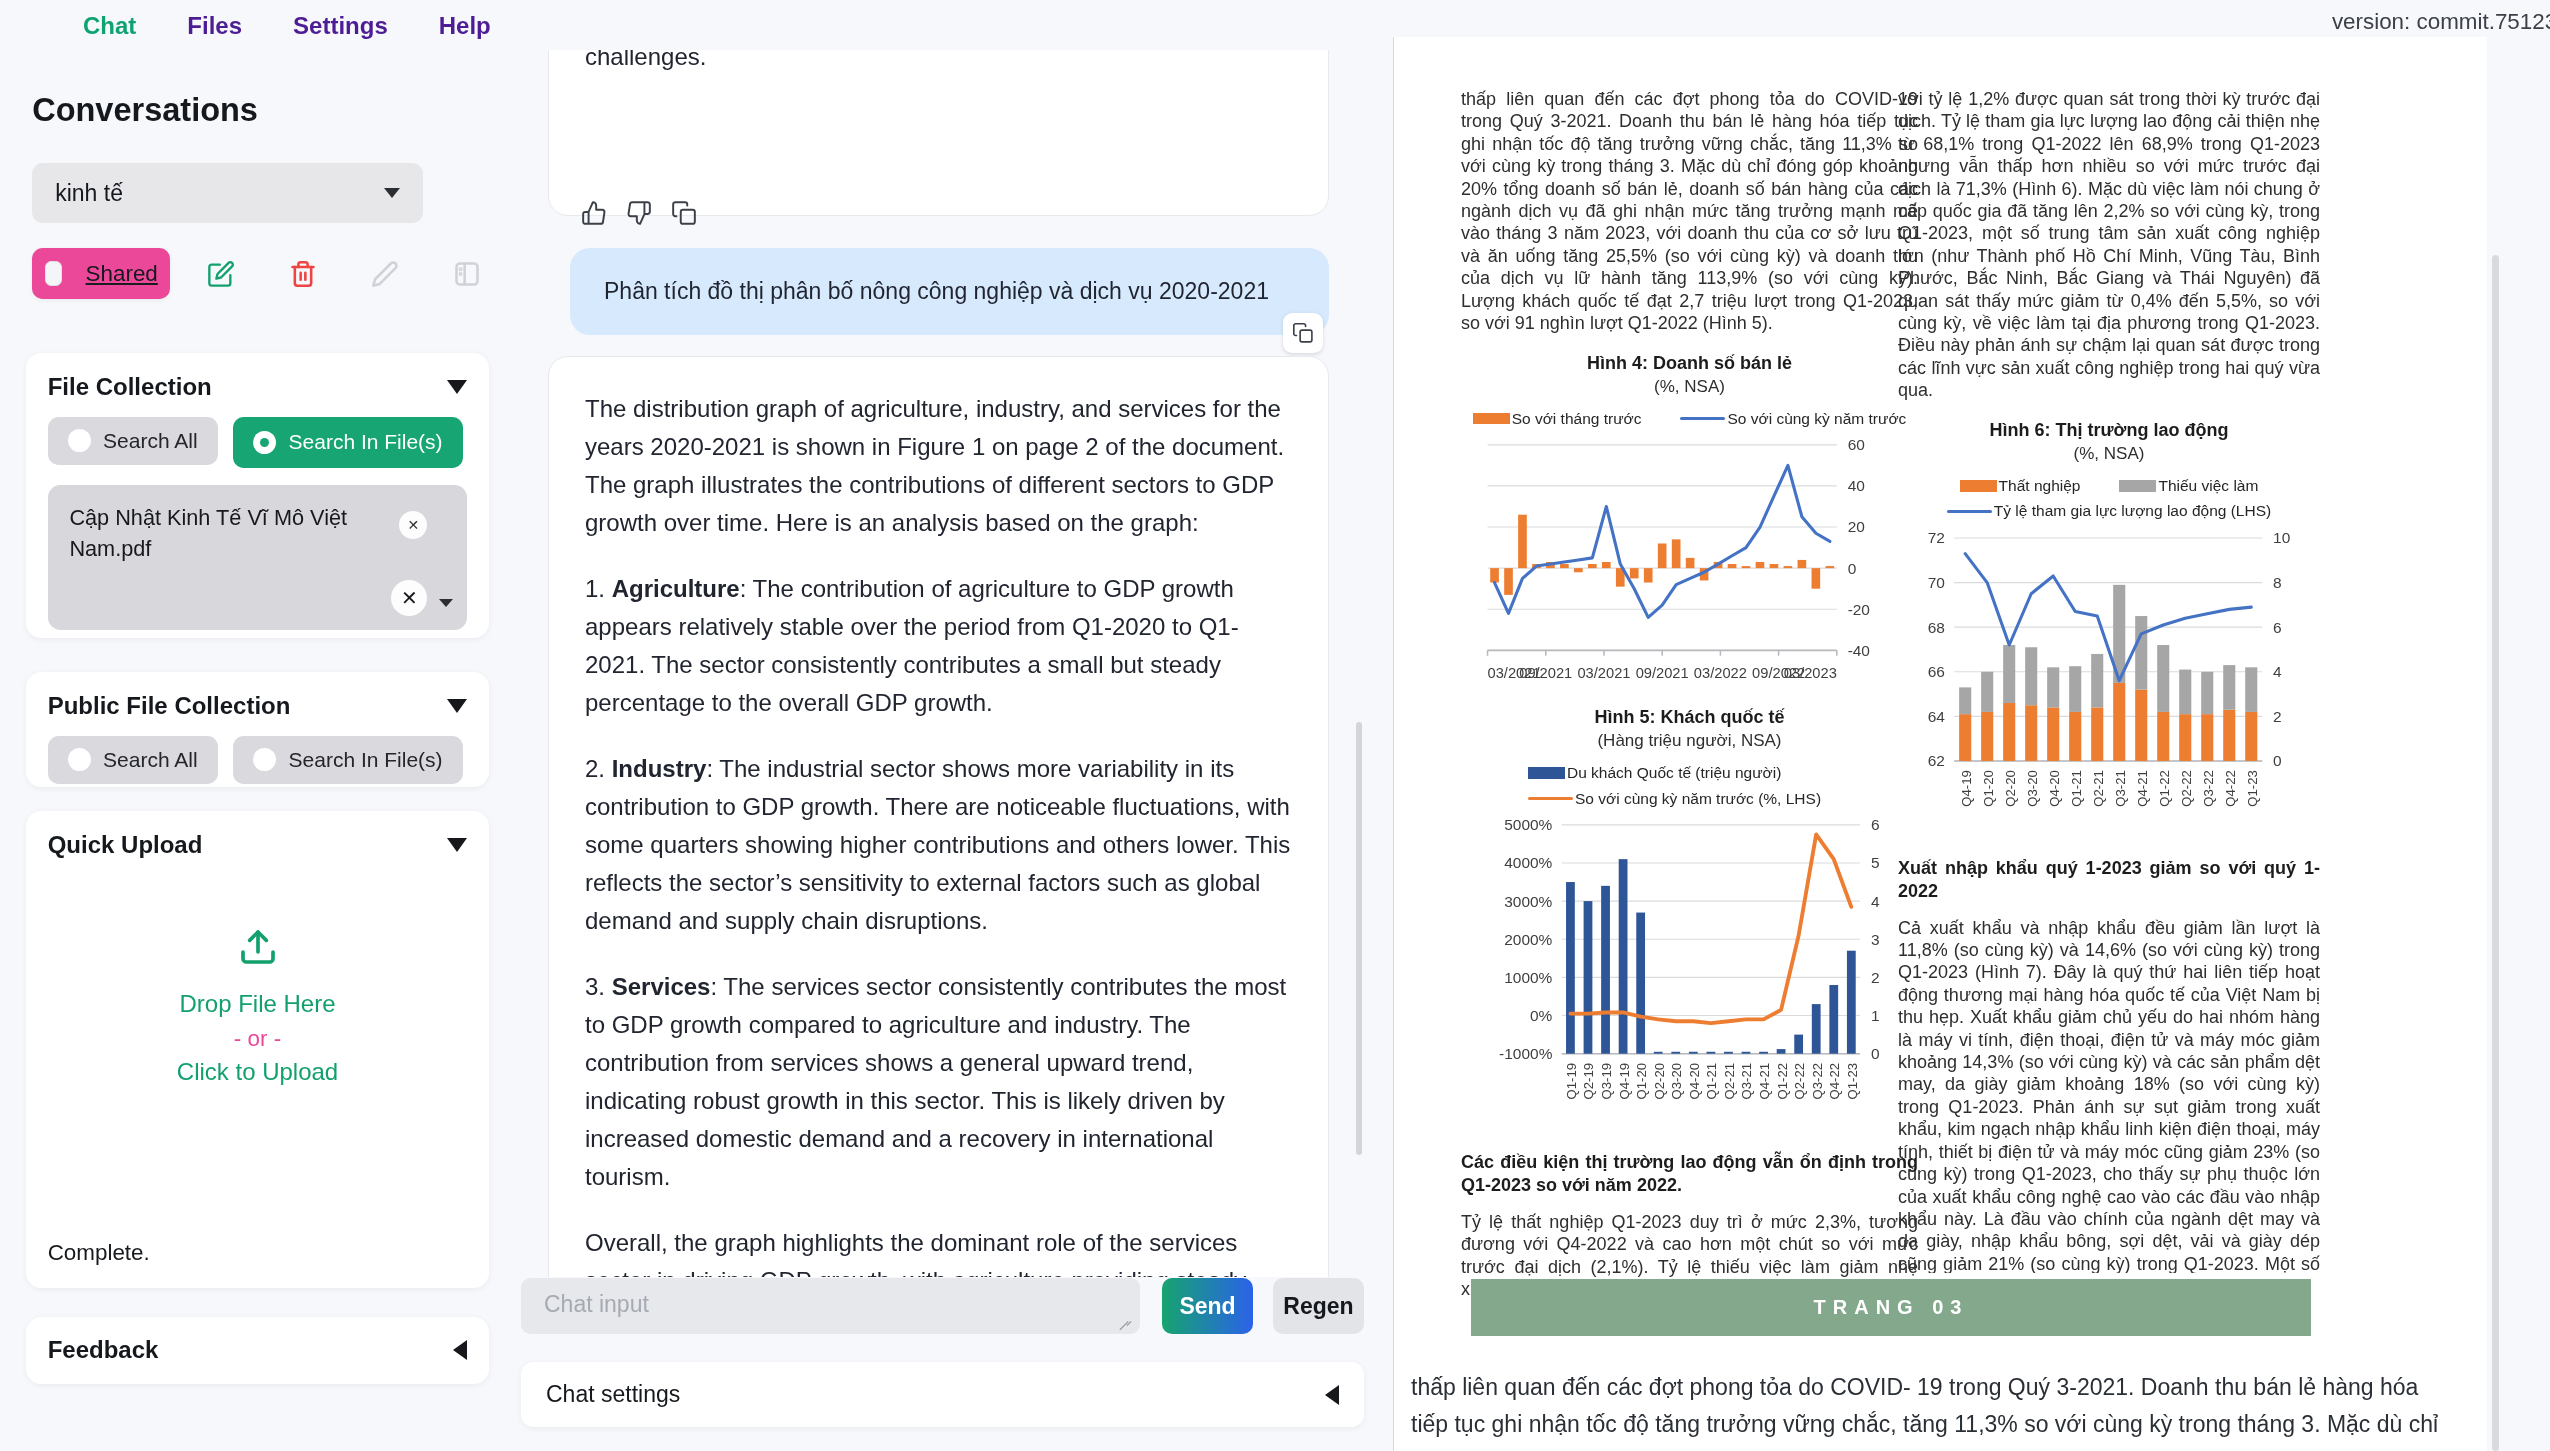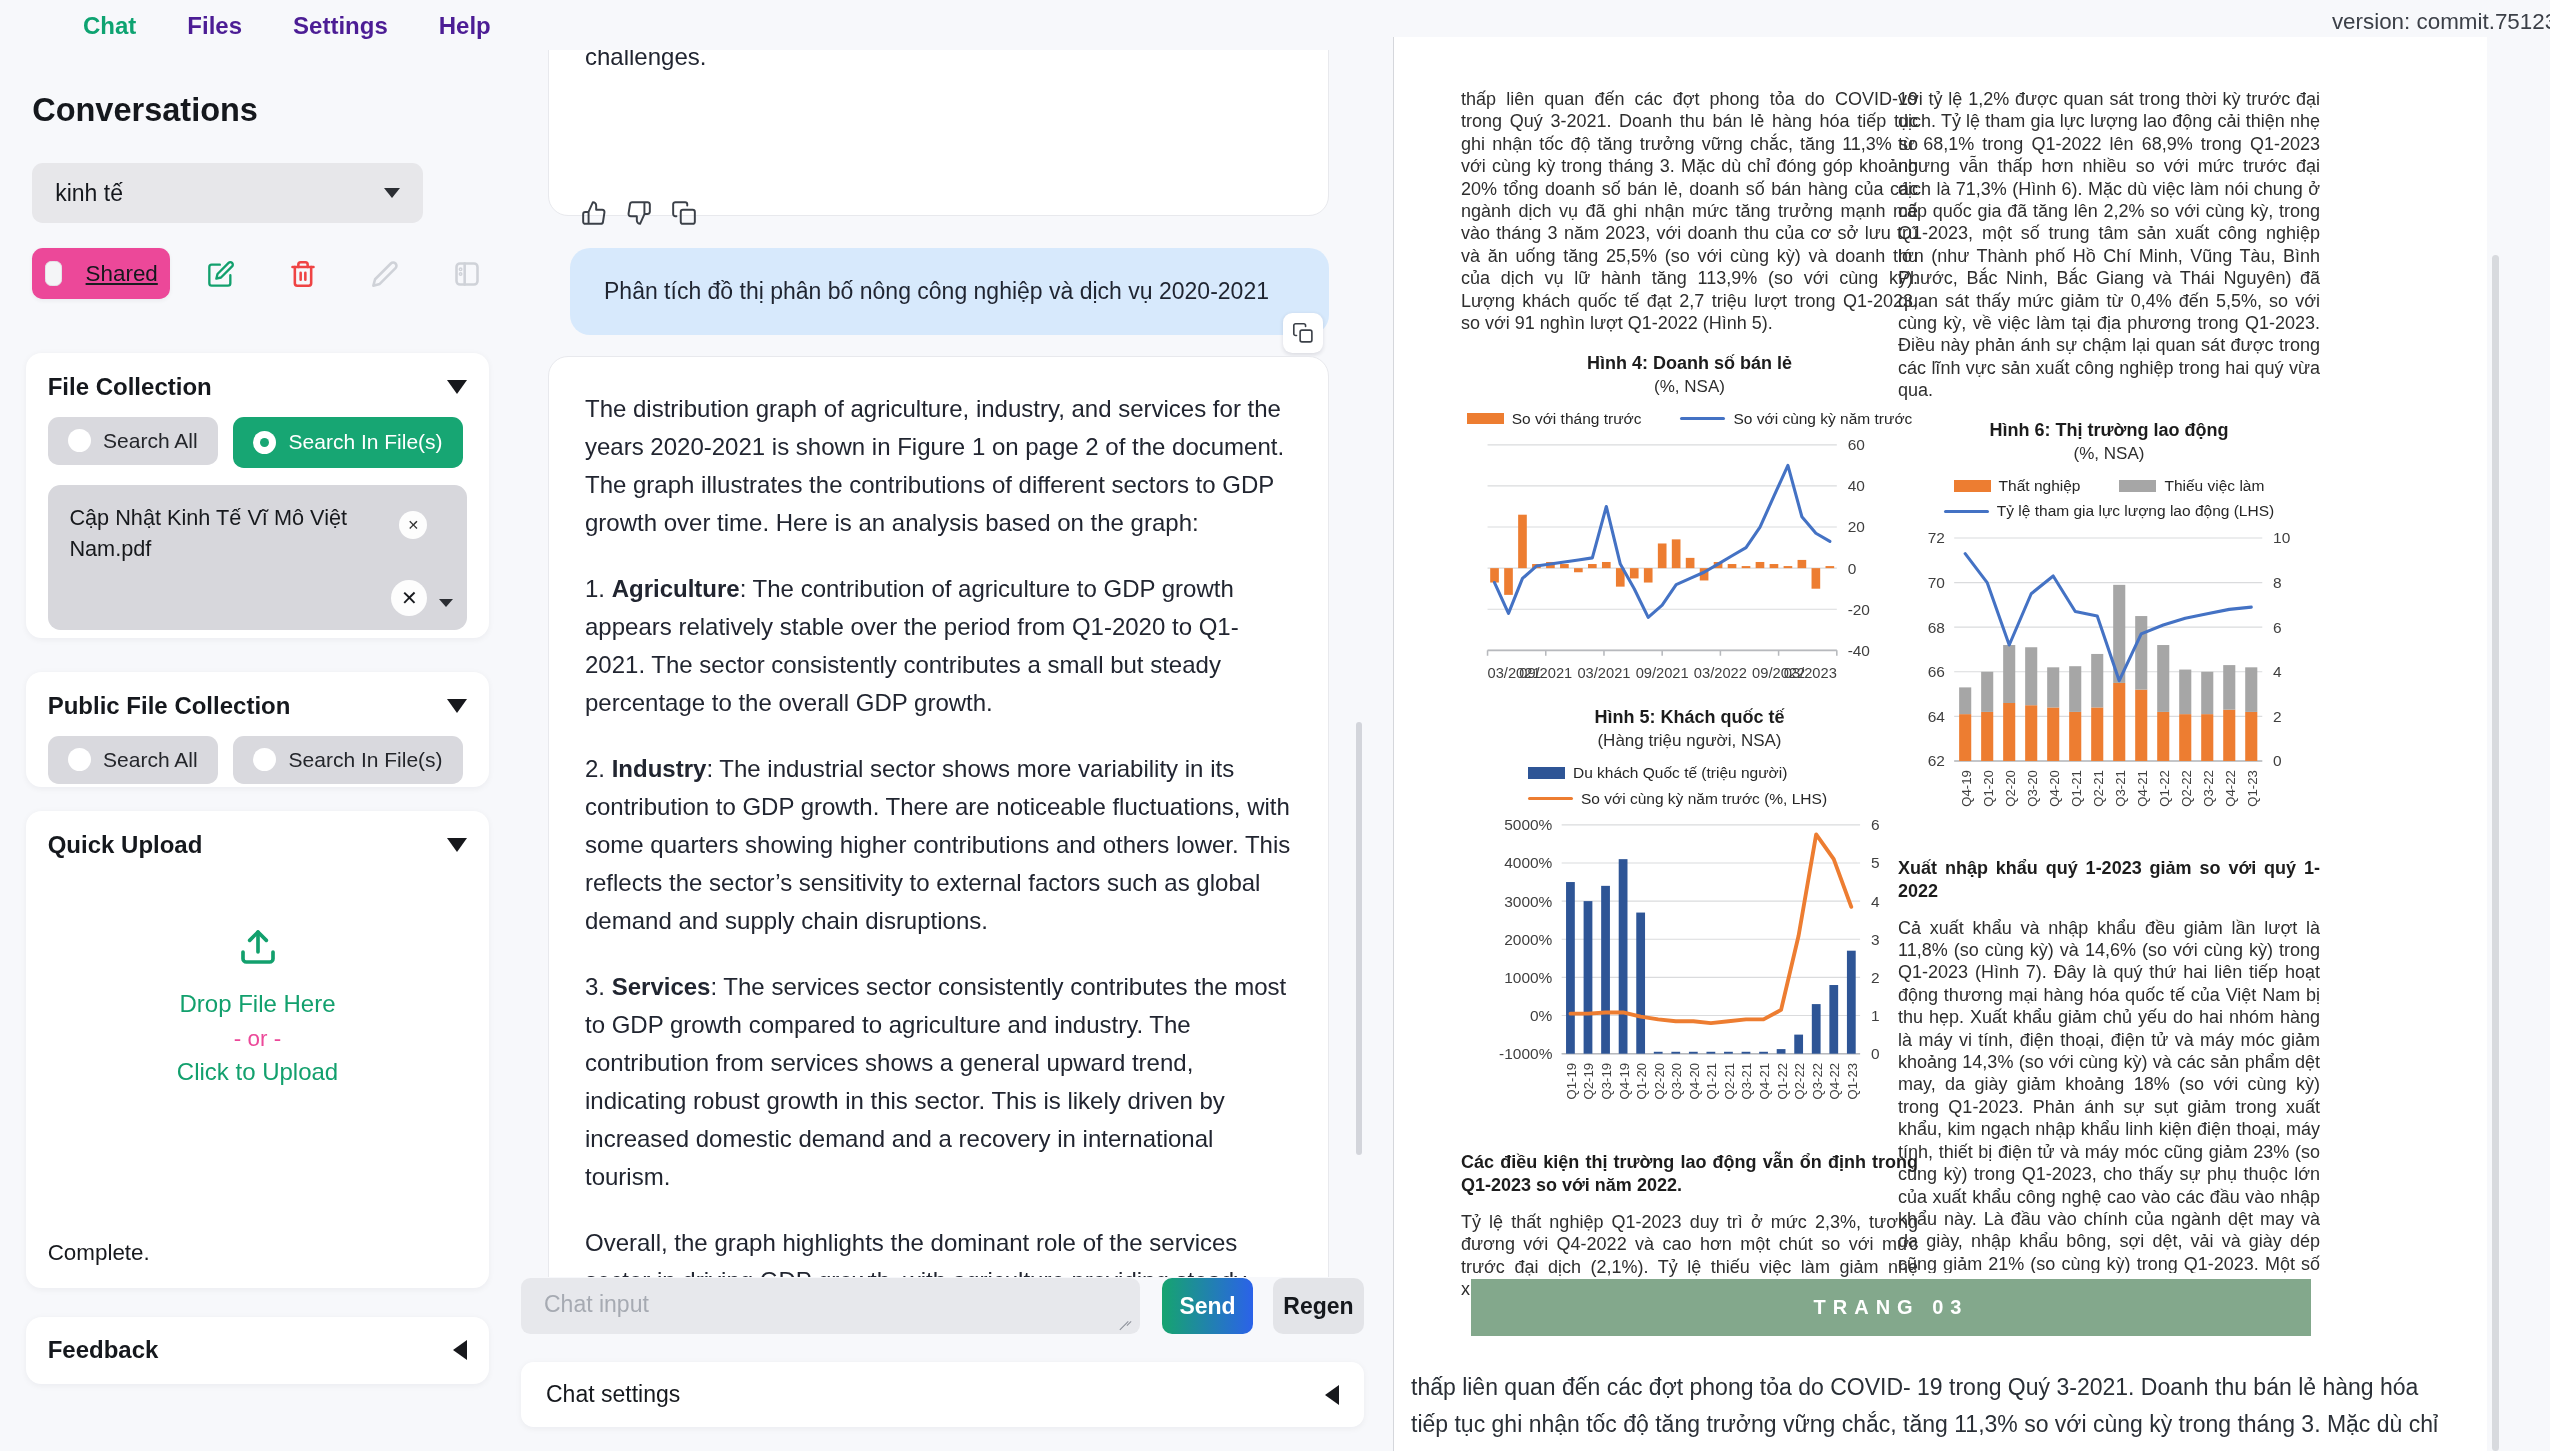--- a/index.html
+++ b/index.html
@@ -91,21 +91,21 @@
   .pdfcol.right { left:504px; width:422px; height:1185px; }
   .pdf-p { font-size:18px; line-height:22.4px; text-align:justify; color:#2e2e2e; }
   .pdf-h { font-size:18px; line-height:23px; font-weight:700; color:#1c1c1c; text-align:justify; margin-top:20px; }
   .fig { margin-top:18.6px; }
   .fig-title { text-align:center; font-size:18px; font-weight:700; color:#1c1c1c; }
   .fig-sub { text-align:center; font-size:17px; color:#2e2e2e; margin-top:3.1px; }
   .legend { margin-top:12.4px; }
   .legend-left { display:flex; flex-direction:column; gap:7.7px; padding-left:67px; }
   .legend-rows { display:flex; flex-direction:column; gap:7.7px; align-items:center; }
   .lg-row { display:flex; gap:39px; }
-  .lg-item { display:flex; align-items:center; gap:8px; }
+  .lg-item { display:flex; align-items:center; gap:2px; }
   .lg-item .lab { font-size:15.5px; color:#262626; }
   .sw-bar { display:inline-block; width:37px; height:11.6px; }
   .sw-line { display:inline-block; width:45px; height:3.1px; border-radius:1.5px; }
   .chartbox { margin-top:6.2px; display:flex; justify-content:center; }
   .trangbar { position:absolute; left:77px; top:1242px; width:840px; height:57px; background:#83a88c; display:flex; align-items:center; justify-content:center; }
   .trangbar span { color:#ffffff; font-size:20px; font-weight:600; letter-spacing:7px; }
   .belowtext { position:absolute; left:17px; top:1332px; width:1037px; height:77px; overflow:hidden; font-size:23px; line-height:37px; color:#2a2f36; }
   .pdf-scrollbar { position:absolute; left:2492px; top:255px; width:7px; height:1196px; background:#d8dade; border-radius:3.9px; cursor:pointer; }
 </style>
 </head>

